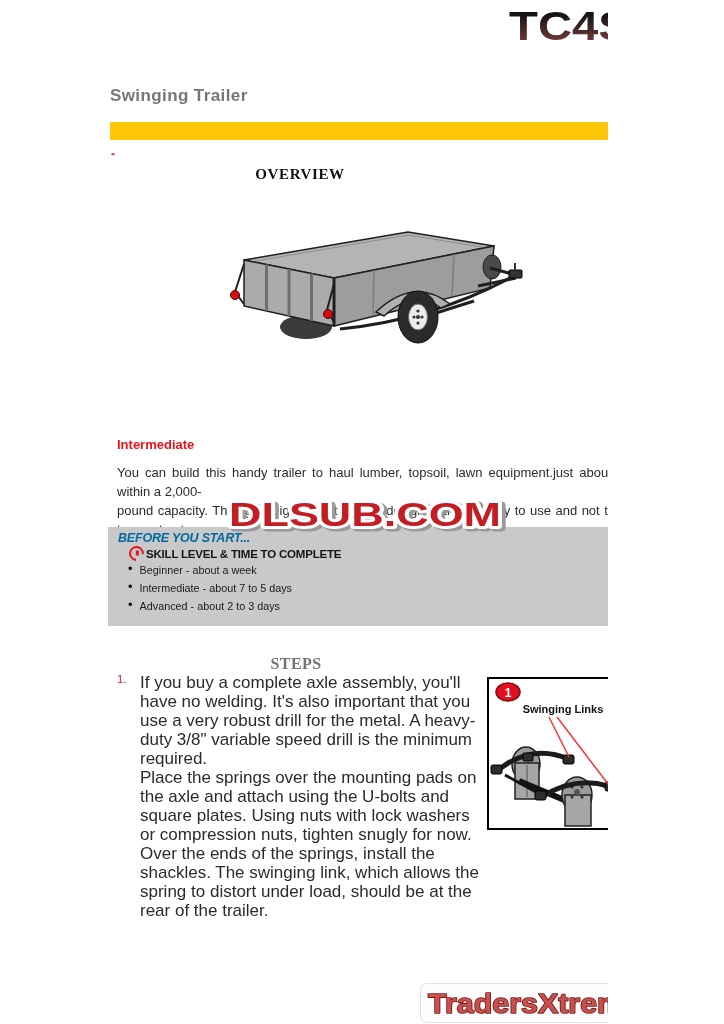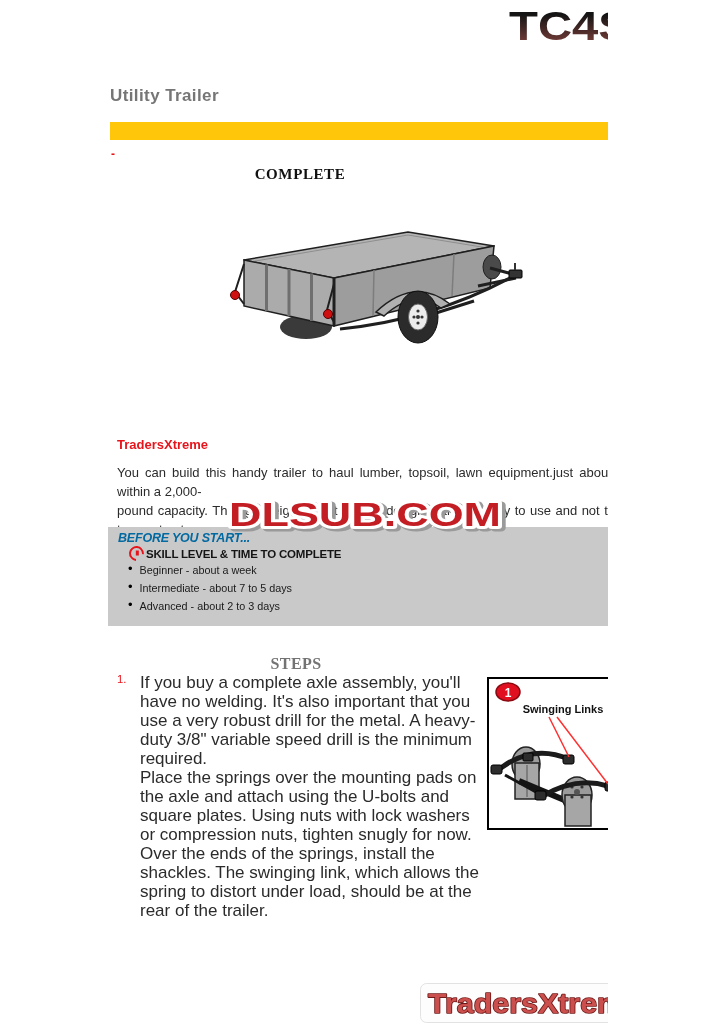--- a/index.html
+++ b/index.html
@@ -56,25 +56,25 @@
   <svg class="abs tc4s" width="215" height="46" viewBox="0 0 215 46">
     <defs>
       <linearGradient id="tcgrad" x1="0" y1="0" x2="0" y2="1">
         <stop offset="0.25" stop-color="#141414"></stop>
         <stop offset="1" stop-color="#8a4540"></stop>
       </linearGradient>
     </defs>
     <text x="212" y="38" text-anchor="end" font-size="41" font-weight="bold" fill="url(#tcgrad)" textLength="205" lengthAdjust="spacingAndGlyphs">TC4S.net</text>
   </svg>
 
-  <div class="abs doc-title">Utility Trailer</div>
+  <div class="abs doc-title">Swinging Trailer</div>
   <div class="abs yellow-bar"></div>
   <div class="abs stray-dash">-</div>
 
-  <div class="abs overview-heading">COMPLETE</div>
+  <div class="abs overview-heading">OVERVIEW</div>
 
   <svg class="abs" style="left:222px;top:210px;" width="305" height="140" viewBox="0 0 305 140">
     <ellipse cx="84" cy="117" rx="26" ry="12" fill="#3a3a3a"></ellipse>
     <polygon points="22,50 186,22 272,36 112,68" fill="#b4b4b4" stroke="#1f1f1f" stroke-width="1.5" stroke-linejoin="round"></polygon>
     <polyline points="22,53 186,25 272,39" fill="none" stroke="#8e8e8e" stroke-width="1"></polyline>
     <polygon points="112,68 272,36 268,78 112,116" fill="#9d9d9d" stroke="#1f1f1f" stroke-width="1.5"></polygon>
     <line x1="152" y1="60" x2="151" y2="106" stroke="#7d7d7d" stroke-width="1.5"></line>
     <line x1="232" y1="44" x2="230" y2="86" stroke="#7d7d7d" stroke-width="1.5"></line>
     <polygon points="22,50 112,68 112,116 22,96" fill="#ababab" stroke="#1f1f1f" stroke-width="1.5"></polygon>
     <line x1="44.5" y1="54.5" x2="44.5" y2="101" stroke="#6f6f6f" stroke-width="3"></line>
@@ -94,21 +94,21 @@
     <ellipse cx="270" cy="57" rx="9" ry="12" fill="#4a4a4a" stroke="#1f1f1f"></ellipse>
     <path d="M 268,58 L 294,65 M 256,76 L 294,68" stroke="#1f1f1f" stroke-width="3" fill="none"></path>
     <rect x="287" y="60" width="13" height="8" rx="1" fill="#333" stroke="#000"></rect>
     <line x1="293" y1="60" x2="293" y2="53" stroke="#333" stroke-width="2"></line>
     <path d="M 22,54 L 13,82 L 22,94" fill="none" stroke="#1f1f1f" stroke-width="2"></path>
     <circle cx="13" cy="85" r="4.5" fill="#cf1010" stroke="#500"></circle>
     <path d="M 112,74 L 105,100 L 112,112" fill="none" stroke="#1f1f1f" stroke-width="2"></path>
     <circle cx="106" cy="104" r="4.5" fill="#cf1010" stroke="#500"></circle>
   </svg>
 
-  <div class="abs intro-heading">TradersXtreme</div>
+  <div class="abs intro-heading">Intermediate</div>
   <div class="abs intro-body">You can build this handy trailer to haul lumber, topsoil, lawn equipment.just about anything within a 2,000-
 pound capacity. The lightweight, bolt-together design makes it easy to use and not too difficult to construct.</div>
 
   <svg class="abs dlsub" width="305" height="43" viewBox="0 0 305 43">
     <text x="155" y="35" text-anchor="middle" font-family="DejaVu Serif,serif" font-size="33" font-weight="bold" fill="#9a9a9a" stroke="#9a9a9a" stroke-width="7" stroke-linejoin="round" paint-order="stroke" textLength="272" lengthAdjust="spacingAndGlyphs" transform="translate(3,2)">DLSUB.COM</text>
     <text x="155" y="35" text-anchor="middle" font-family="DejaVu Serif,serif" font-size="33" font-weight="bold" fill="#c41e25" stroke="#ffffff" stroke-width="6" stroke-linejoin="round" paint-order="stroke" textLength="272" lengthAdjust="spacingAndGlyphs">DLSUB.COM</text>
   </svg>
 
   <div class="abs before-box">
     <div class="abs bys-title">BEFORE YOU START...</div>

